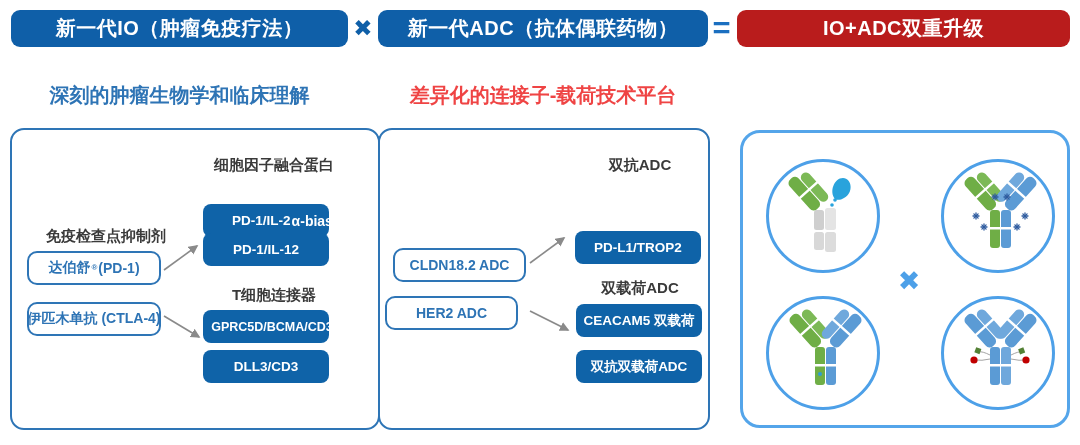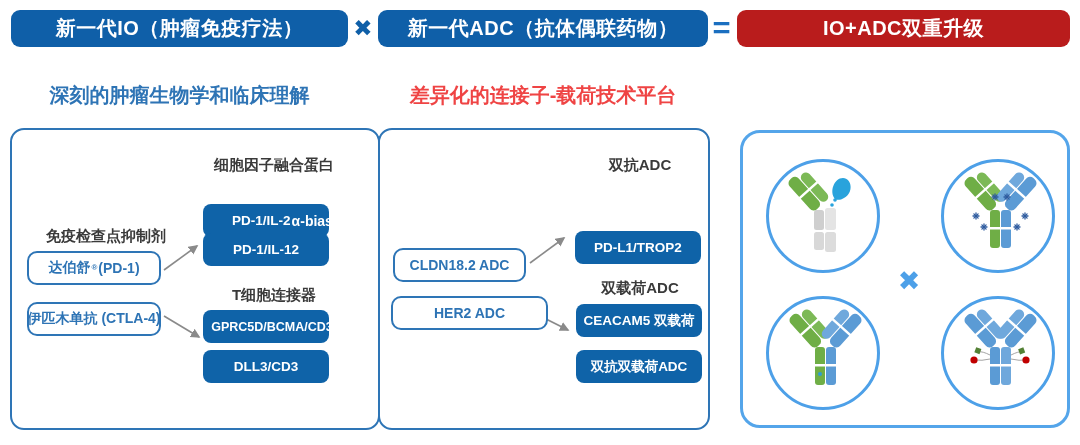--- a/index.html
+++ b/index.html
@@ -142,21 +142,21 @@
       <span>PD-L1/TROP2</span>
     </div>
 
 
     <div class="obox" style="left:13px; top:118px; width:133px;">
       <span>CLDN18.2 ADC</span>
     </div>
 
     <div class="plabel" style="left:195px; top:149px; width:130px;">双载荷ADC</div>
 
-    <div class="obox" style="left:11px; top:166px; width:157px;">
+    <div class="obox" style="left:5px; top:166px; width:133px;">
       <span>HER2 ADC</span>
     </div>
 
     <div class="btn" style="left:196px; top:174px;">
       <span>CEACAM5 双载荷</span>
     </div>
     <div class="btn" style="left:196px; top:220px;">
       <span>双抗双载荷ADC</span>
     </div>
   </div>

